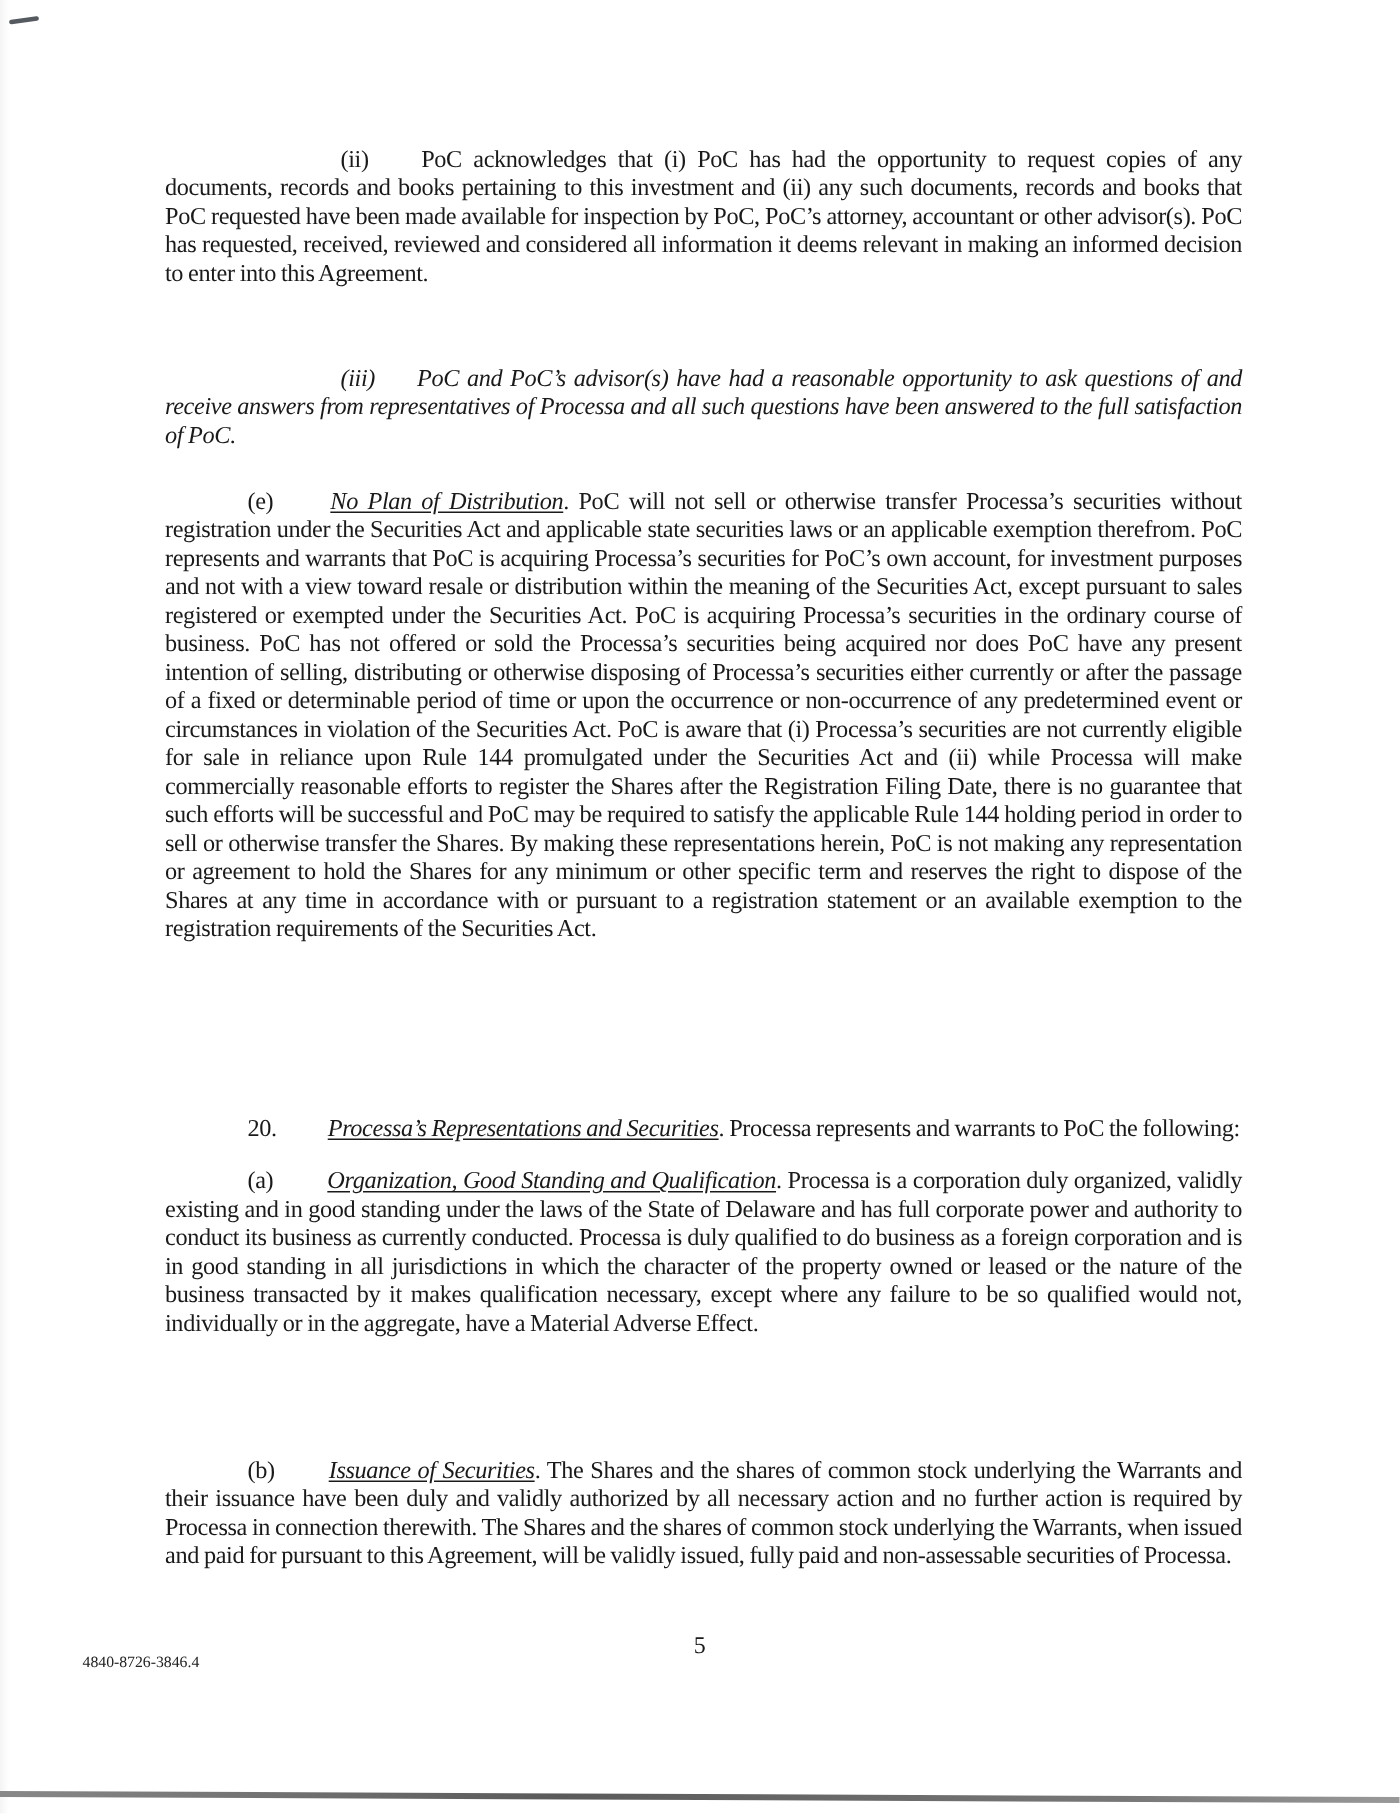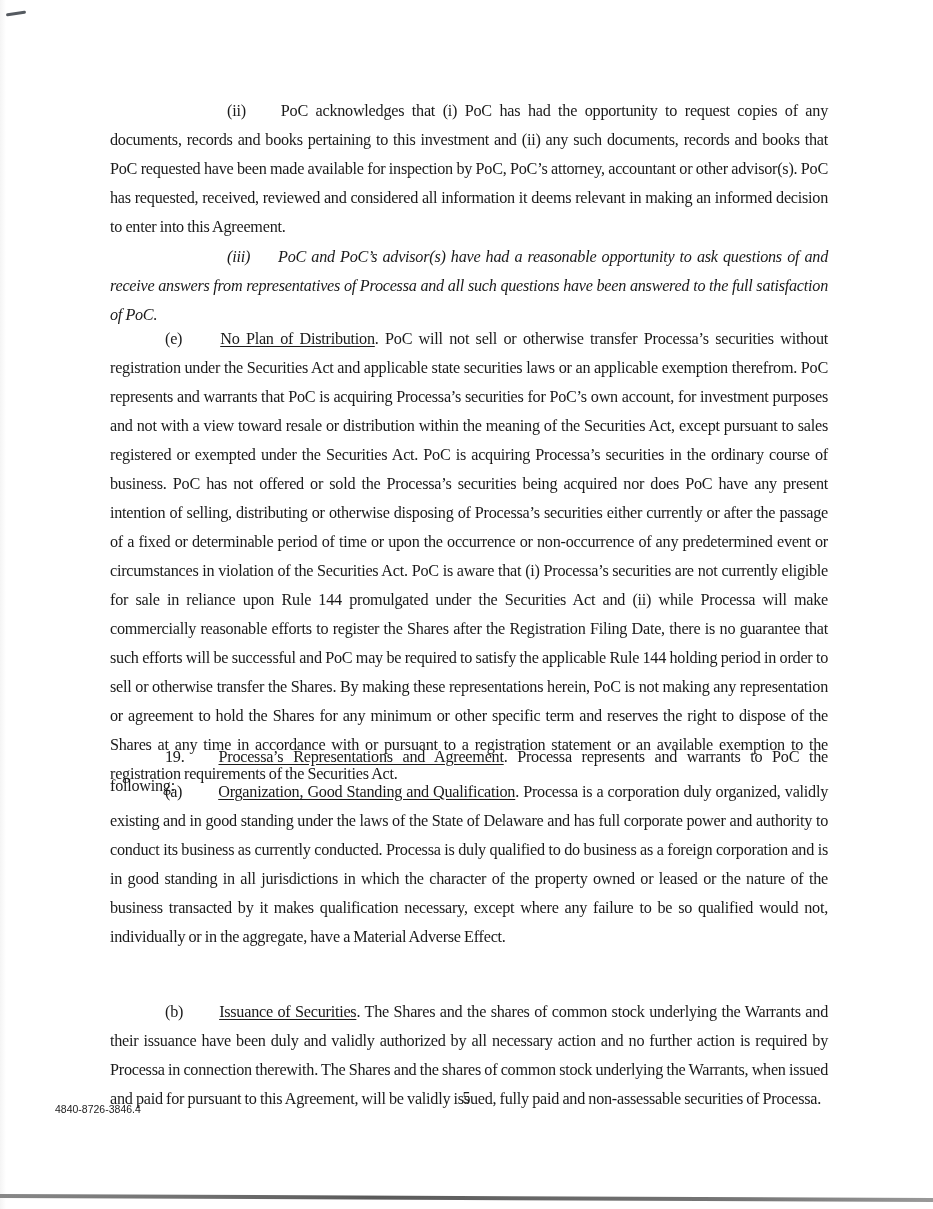--- a/index.html
+++ b/index.html
@@ -13,38 +13,38 @@
   .page {
     position: absolute; left: 0; top: 0; width: 933px; height: 1209px;
     background: linear-gradient(to right, #f4f4f4 0px, #ffffff 6px, #ffffff 100%);
   }
   .scan-mark {
     position: absolute; left: 6px; top: 12px; width: 20px; height: 3px;
     background: #555a60; transform: rotate(-8deg); border-radius: 2px;
   }
   .body-text {
     position: absolute; left: 110px; width: 718px;
-    font-size: 16.2px; line-height: 29px;
+    font-size: 16.2px; line-height: 19px;
     text-align: justify;
     letter-spacing: -0.25px;
     word-spacing: -0.5px;
   }
   .p { margin: 0; }
   .indent-sub { text-indent: 117px; }
   .indent-sec { text-indent: 55px; }
   .label-gap { display: inline-block; width: 35px; text-indent: 0; }
   .label { text-indent: 0; }
-  u { text-decoration: underline; text-underline-offset: 2px; }
+  u { text-decoration: underline; text-underline-offset: 2px; font-style: italic; }
   .page-number {
     position: absolute; left: 0; width: 933px; top: 1089px;
     text-align: center; font-size: 16px;
   }
   .doc-id {
     position: absolute; left: 55px; top: 1103px;
-    font-family: Liberation Sans, sans-serif;
+    font-family: Liberation Serif, serif;
     font-size: 10.5px; color: #222;
   }
   .bottom-edge {
     position: absolute; left: 0; top: 1196px; width: 933px; height: 4px;
     background: linear-gradient(to right, #888 0%, #5a5a5a 40%, #777 80%, #999 100%);
     transform: rotate(0.25deg);
   }
 </style>
 </head>
 <body>
@@ -65,31 +65,31 @@
   </div>
 
   <div class="body-text" style="top:325px;">
     <p class="p indent-sec">
       <span class="label">(e)</span><span class="label-gap" style="width:38px"></span><u>No Plan of Distribution</u><span>.  </span><span>PoC will not sell or otherwise transfer Processa’s securities without registration under the Securities Act and applicable state securities laws or an applicable exemption therefrom.  PoC represents and warrants that PoC is acquiring Processa’s securities for PoC’s own account, for investment purposes and not with a view toward resale or distribution within the meaning of the Securities Act, except pursuant to sales registered or exempted under the Securities Act.  PoC is acquiring Processa’s securities in the ordinary course of business.  PoC has not offered or sold the Processa’s securities being acquired nor does PoC have any present intention of selling, distributing or otherwise disposing of Processa’s securities either currently or after the passage of a fixed or determinable period of time or upon the occurrence or non-occurrence of any predetermined event or circumstances in violation of the Securities Act.  PoC is aware that (i) Processa’s securities are not currently eligible for sale in reliance upon Rule 144 promulgated under the Securities Act and (ii) while Processa will make commercially reasonable efforts to register the Shares after the Registration Filing Date, there is no guarantee that such efforts will be successful and PoC may be required to satisfy the applicable Rule 144 holding period in order to sell or otherwise transfer the Shares.  By making these representations herein, PoC is not making any representation or agreement to hold the Shares for any minimum or other specific term and reserves the right to dispose of the Shares at any time in accordance with or pursuant to a registration statement or an available exemption to the registration requirements of the Securities Act.</span>
     </p>
   </div>
 
   <div class="body-text" style="top:743px;">
     <p class="p indent-sec">
-      <span class="label">19.</span><span class="label-gap" style="width:34px"></span><u>Processa’s Representations and Agreement</u><span>.  </span><span>Processa represents and warrants to PoC the following:</span>
+      <span class="label">20.</span><span class="label-gap" style="width:34px"></span><u>Processa’s Representations and Securities</u><span>.  </span><span>Processa represents and warrants to PoC the following:</span>
     </p>
   </div>
 
   <div class="body-text" style="top:778px;">
     <p class="p indent-sec">
       <span class="label">(a)</span><span class="label-gap" style="width:36px"></span><u>Organization, Good Standing and Qualification</u><span>.  </span><span>Processa is a corporation duly organized, validly existing and in good standing under the laws of the State of Delaware and has full corporate power and authority to conduct its business as currently conducted.  Processa is duly qualified to do business as a foreign corporation and is in good standing in all jurisdictions in which the character of the property owned or leased or the nature of the business transacted by it makes qualification necessary, except where any failure to be so qualified would not, individually or in the aggregate, have a Material Adverse Effect.</span>
     </p>
   </div>
 
-  <div class="body-text" style="top:998px;">
+  <div class="body-text" style="top:971px;">
     <p class="p indent-sec">
       <span class="label">(b)</span><span class="label-gap" style="width:36px"></span><u>Issuance of Securities</u><span>.  </span><span>The Shares and the shares of common stock underlying the Warrants and their issuance have been duly and validly authorized by all necessary action and no further action is required by Processa in connection therewith.  The Shares and the shares of common stock underlying the Warrants, when issued and paid for pursuant to this Agreement, will be validly issued, fully paid and non-assessable securities of Processa.</span>
     </p>
   </div>
 
   <div class="page-number">5</div>
   <div class="doc-id">4840-8726-3846.4</div>
   <div class="bottom-edge"></div>
 </div>
 

